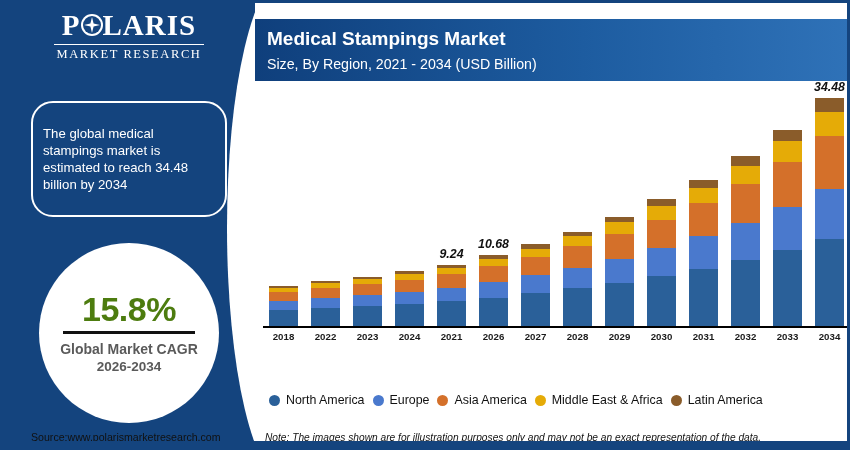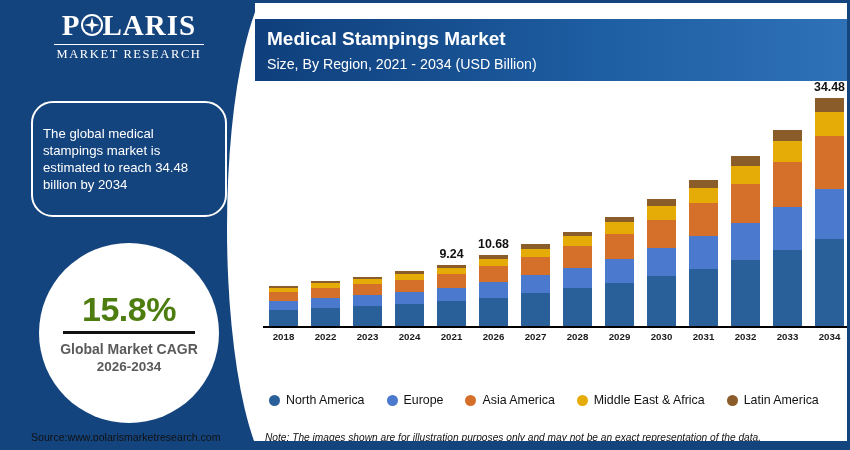--- a/index.html
+++ b/index.html
@@ -92,40 +92,40 @@
   }
   .baseline{
     position:absolute;left:8px;right:2px;bottom:27px;height:2px;background:#000000;
   }
   .bars{
     position:absolute;left:14px;right:6px;bottom:29px;top:8px;
     display:flex;align-items:flex-end;justify-content:space-between;
   }
   .barwrap{
     position:relative;width:29px;display:flex;flex-direction:column;
-    align-items:center;justify-content:flex-end;height:100%;
+    align-items:center;justify-content:flex-end;height:100%;font-style:italic;
   }
   .bar{width:29px;display:flex;flex-direction:column;justify-content:flex-end;}
   .seg{width:100%;}
   .bar-label{
     position:absolute;left:50%;transform:translateX(-50%);
     font-size:12.4px;font-weight:700;color:#111111;white-space:nowrap;
   }
   .xaxis{
     position:absolute;left:14px;right:6px;bottom:4px;height:20px;
     display:flex;justify-content:space-between;
   }
   .xtick{
     width:29px;text-align:center;font-size:9.7px;font-weight:700;color:#1a1a1a;
   }
 
   
   .legend{
     position:absolute;left:258px;top:386px;width:590px;height:22px;
-    display:flex;align-items:center;gap:22px;padding-left:8px;
+    display:flex;align-items:center;gap:8px;padding-left:8px;
     box-sizing:border-box;
   }
   .legend-item{display:flex;align-items:center;gap:6px;}
   .legend-dot{width:11px;height:11px;border-radius:50%;display:inline-block;}
   .legend-label{font-size:12.4px;color:#111111;}
 
   
   .source{
     position:absolute;left:28px;top:428px;
     font-size:10.6px;color:#111111;white-space:nowrap;

